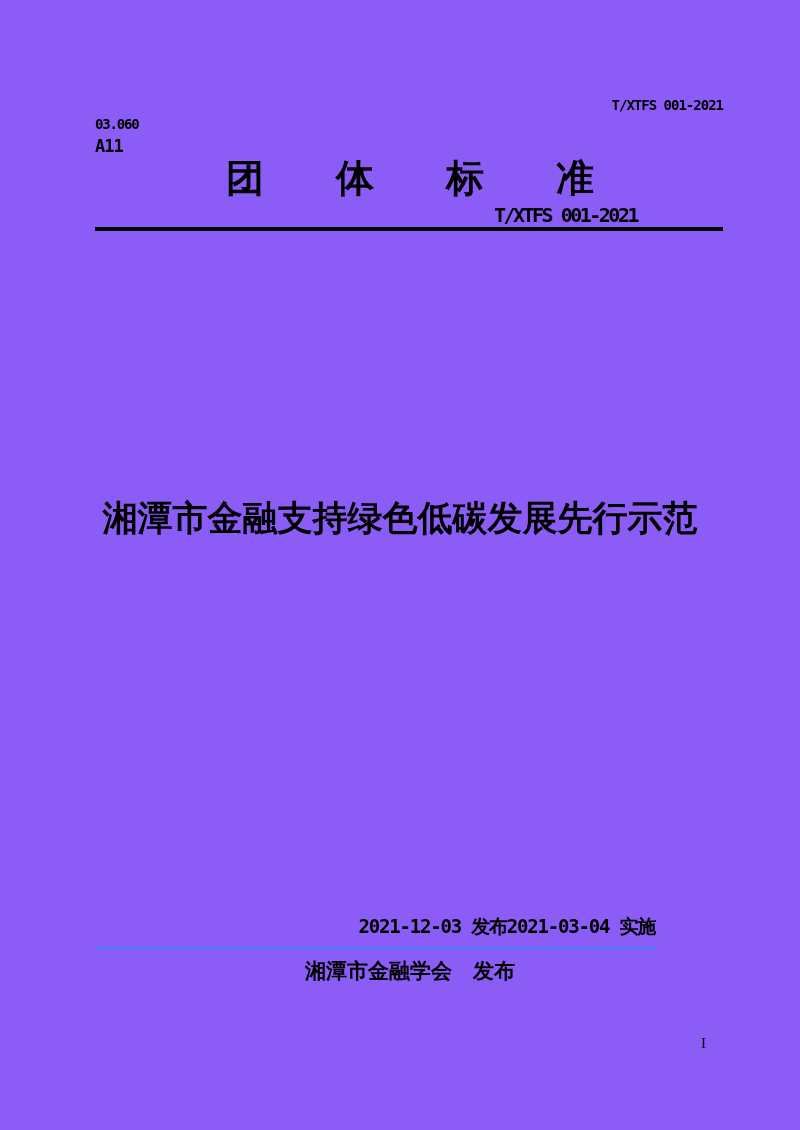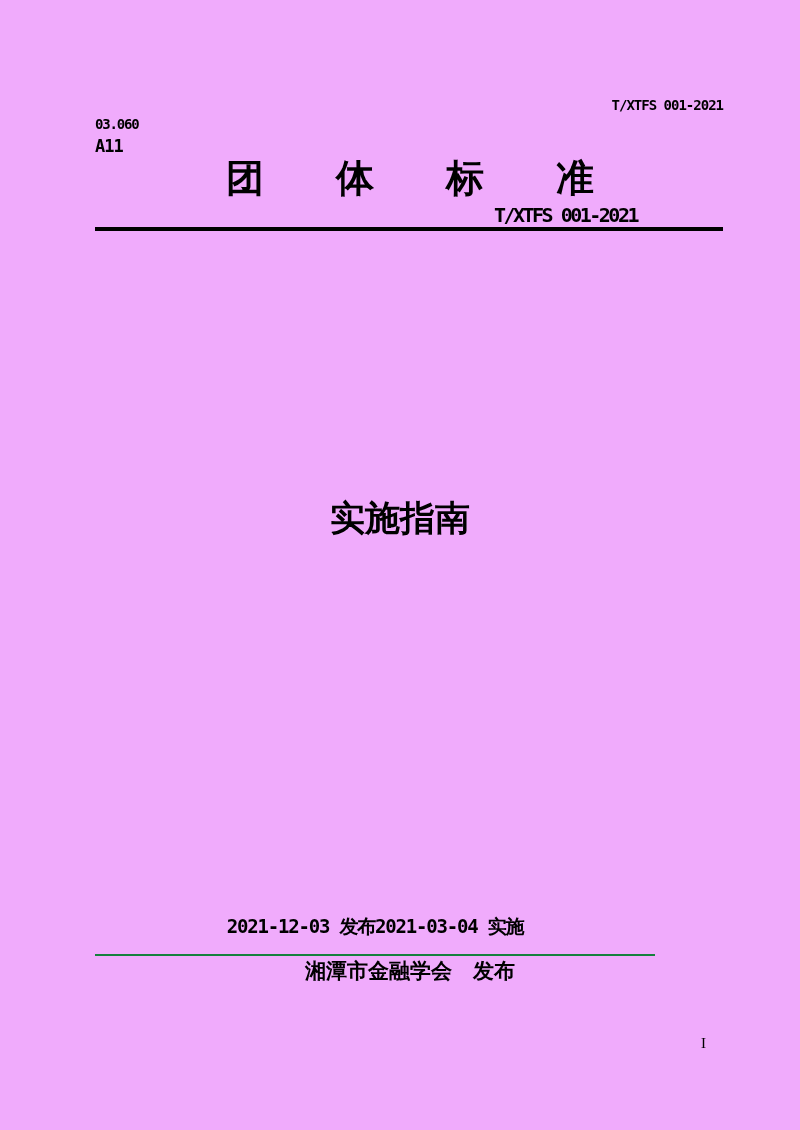--- a/index.html
+++ b/index.html
@@ -4,21 +4,21 @@
 <style>
   html, body {
     margin: 0;
     padding: 0;
     background: #ffffff;
   }
   .page {
     position: relative;
     width: 800px;
     height: 1130px;
-    background: #f0abfc;
+    background: #8b5cf6;
     color: #000000;
     font-family: "DejaVu Sans", "Liberation Sans", sans-serif;
     overflow: hidden;
   }
   .mono {
     font-family: "DejaVu Sans Mono", "Liberation Mono", monospace;
   }
   .doc-code-top {
     position: absolute;
     top: 98px;
@@ -98,24 +98,24 @@
     font-weight: 700;
     line-height: 40px;
     white-space: nowrap;
   }
   .date-row {
     position: absolute;
     top: 916px;
     left: 95px;
     width: 560px;
     display: flex;
-    justify-content: center;
+    justify-content: flex-end;
     align-items: flex-end;
-    border-bottom: 2px solid #15803d;
-    padding-bottom: 17px;
+    border-bottom: 2px solid #3b82f6;
+    padding-bottom: 10px;
     font-size: 19px;
     font-weight: 700;
     letter-spacing: -1.2px;
     line-height: 21px;
   }
   .publisher {
     position: absolute;
     top: 959px;
     left: 0;
     width: 100%;
@@ -151,21 +151,21 @@
     <span>体</span>
     <span>标</span>
     <span>准</span>
   </div>
 
   <div class="std-num mono">T/XTFS 001-2021</div>
 
   <div class="rule-top"></div>
 
   <div class="title-cn">
-    <div>实施指南</div>
+    <div>湘潭市金融支持绿色低碳发展先行示范</div>
   </div>
 
   <div class="title-en mono">
   </div>
 
   <div class="date-row mono">
     <span>2021-12-03 发布</span>
     <span>2021-03-04 实施</span>
   </div>
 

